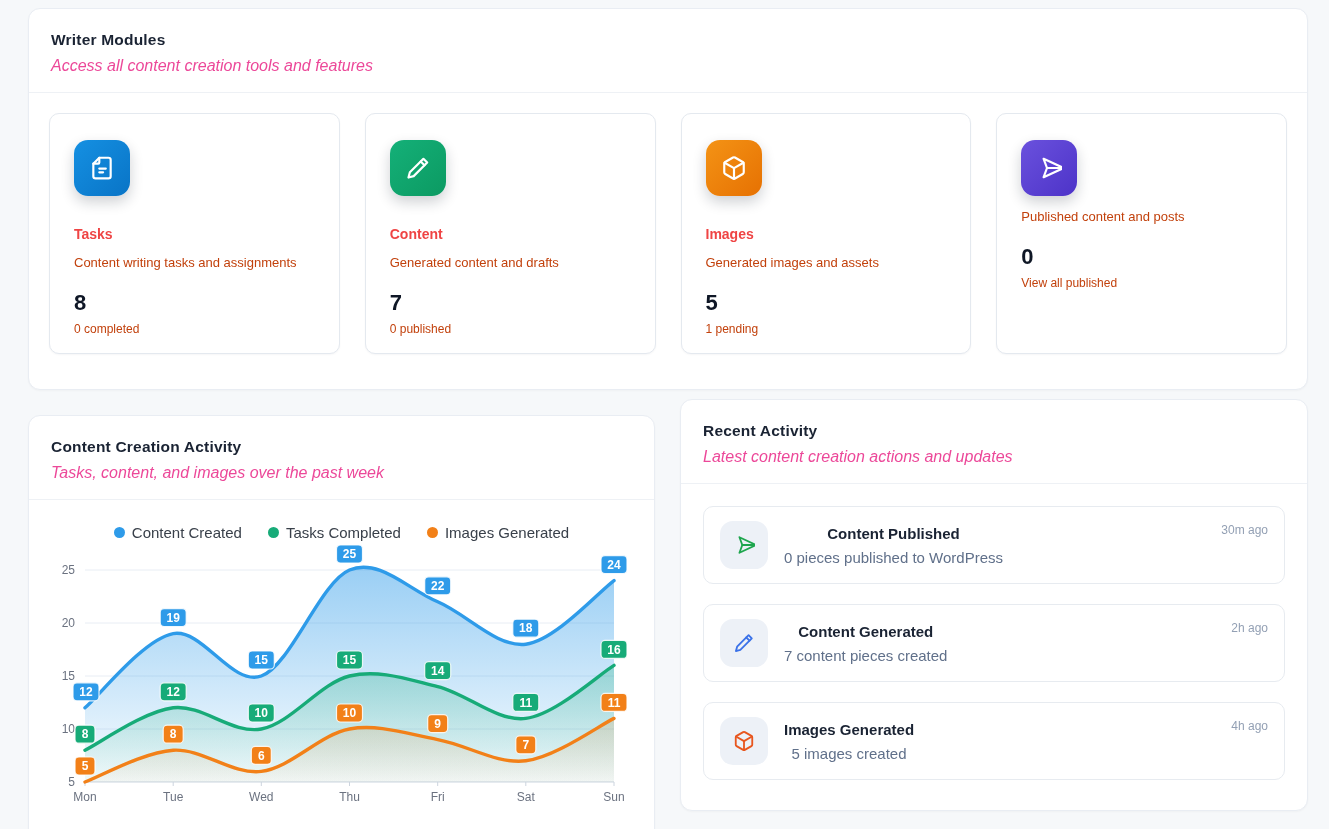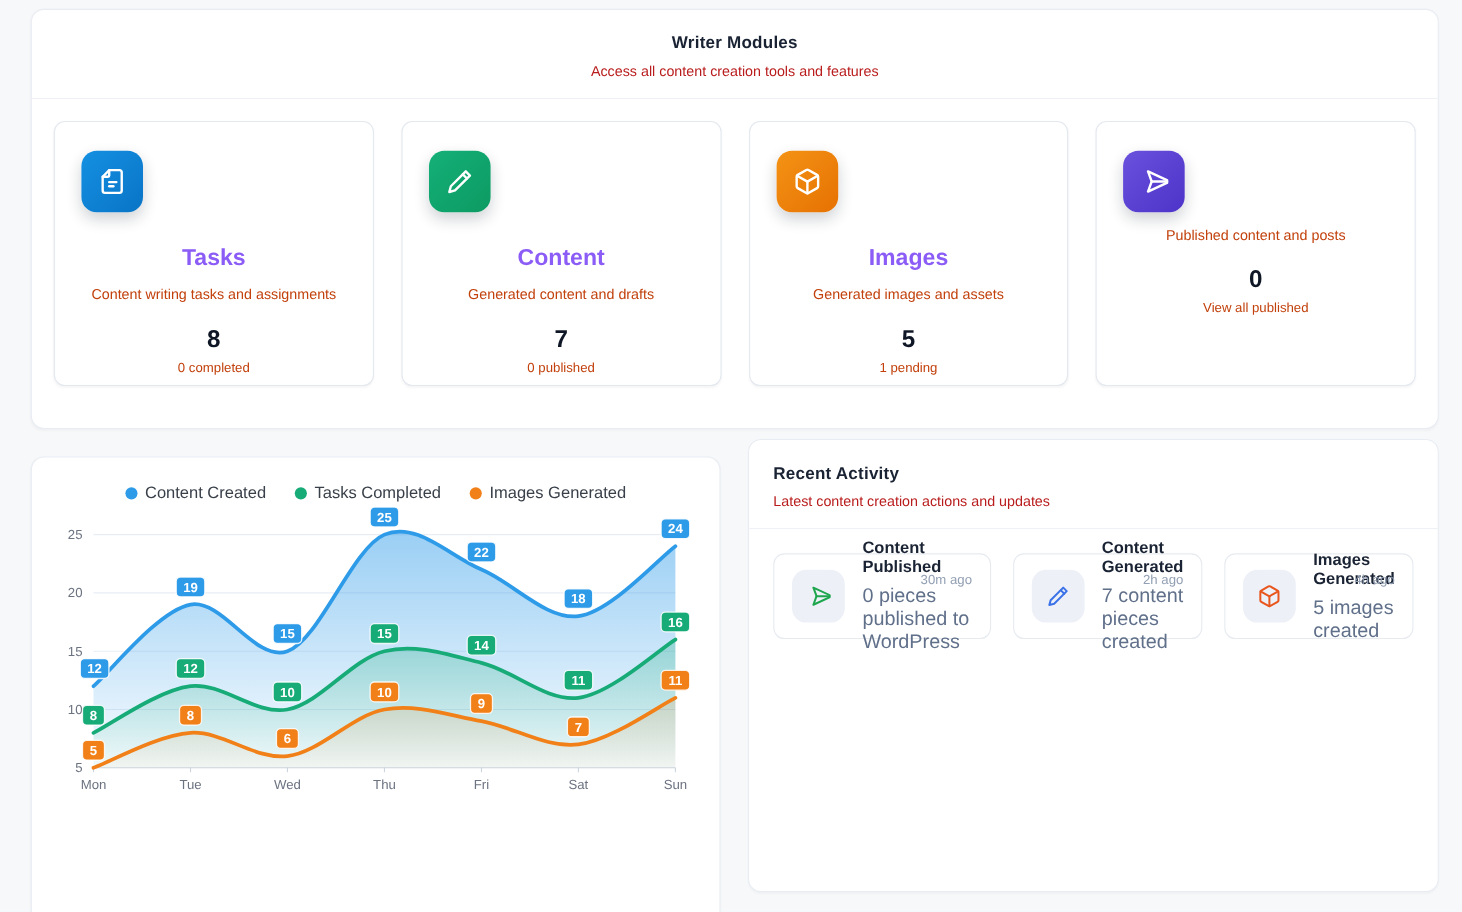--- a/index.html
+++ b/index.html
@@ -12,72 +12,72 @@
   }
   .panel {
     position:absolute;
     background:#ffffff;
     border:1px solid #e9edf3;
     border-radius:12px;
     box-shadow:0 1px 2px rgba(16,24,40,0.03);
   }
   .panel-header { padding:22px 22px 17px 22px; border-bottom:1px solid #eef1f5; }
   .panel-title { font-size:15.5px; font-weight:700; color:#1a2333; letter-spacing:.2px; }
-  .panel-subtitle { font-size:13px; color:#b91c1c; margin-top:8px; }
+  .panel-subtitle { font-size:16px; color:#ec4899; margin-top:8px;font-style:italic; }
 
   
-  #top-panel { left:28px; top:8px; width:1280px; height:382px;text-align:center; }
+  #top-panel { left:28px; top:8px; width:1280px; height:382px; }
   .cards-row { display:flex; gap:25px; padding:20px; }
   .module-card {
     flex:1; height:241px;
     border:1px solid #e4e9ef; border-radius:10px;
     padding:26px 24px 0 24px;
     background:#fff;
     box-shadow:0 1px 2px rgba(16,24,40,0.04);
     cursor:pointer;
   }
   .module-icon {
     width:56px; height:56px; border-radius:14px;
     display:flex; align-items:center; justify-content:center;
     box-shadow:0 6px 14px rgba(15,23,42,0.20);
   }
   .module-icon svg { width:26px; height:26px; stroke:#ffffff; fill:none; stroke-width:2; stroke-linecap:round; stroke-linejoin:round; }
-  .module-title { font-size:21px; font-weight:700; margin-top:30px; color:#8b5cf6; }
+  .module-title { font-size:14px; font-weight:700; margin-top:30px; color:#ef4444; }
   .module-desc  { font-size:13px; color:#c2410c; margin-top:13px; }
   .module-count { font-size:22px; font-weight:800; margin-top:20px; color:#0f1726; }
   .module-sub   { font-size:12px; color:#c2410c; margin-top:6px; }
 
   
   #chart-panel   { left:28px;  top:415px; width:627px;  height:518px; }
   #activity-panel{ left:680px; top:399px; width:628px;  height:412px; }
 
   .legend-row { display:flex; justify-content:center; gap:26px; margin-top:24px; height:16px;
                 font-family:"Liberation Sans", sans-serif; }
   .legend-item { display:flex; align-items:center; gap:7px; font-size:15px; color:#39404a; cursor:pointer; }
   .legend-dot { width:11px; height:11px; border-radius:50%; display:inline-block; }
 
   #activity-chart-svg { display:block; margin-top:0px; }
   .ytick-label, .xtick-label { font-family:"Liberation Sans", sans-serif; font-size:12px; fill:#6b7280; }
   .point-label-text { font-family:"Liberation Sans", sans-serif; font-size:12px; font-weight:bold; fill:#ffffff; }
 
-  .activity-body { padding:22px; display:flex; flex-direction:row; gap:20px; }
+  .activity-body { padding:22px; display:flex; flex-direction:column; gap:20px;text-align:center; }
   .activity-item {
     position:relative; height:78px;
     border:1px solid #e7ebf0; border-radius:10px;
     display:flex; align-items:center; gap:16px;
     padding:0 16px; background:#fff; cursor:pointer;
   }
   .activity-icon {
     width:48px; height:48px; border-radius:13px; background:#edf1f7;
     display:flex; align-items:center; justify-content:center; flex:0 0 auto;
   }
   .activity-icon svg { width:22px; height:22px; fill:none; stroke-width:2; stroke-linecap:round; stroke-linejoin:round; }
   .activity-text { display:flex; flex-direction:column; gap:7px; }
   .activity-title { font-size:15px; font-weight:700; color:#1a2333; }
-  .activity-desc  { font-size:18px; color:#60708a; }
+  .activity-desc  { font-size:15px; color:#60708a; }
   .activity-time  { position:absolute; top:16px; right:16px; font-size:12px; color:#93a0b4; }
 </style>
 </head>
 <body>
 
 <div class="panel" id="top-panel">
   <div class="panel-header">
     <div class="panel-title">Writer Modules</div>
     <div class="panel-subtitle">Access all content creation tools and features</div>
   </div>
@@ -136,20 +136,24 @@
       </div>
       <div class="module-desc">Published content and posts</div>
       <div class="module-count">0</div>
       <div class="module-sub">View all published</div>
     </div>
 
   </div>
 </div>
 
 <div class="panel" id="chart-panel">
+  <div class="panel-header">
+    <div class="panel-title">Content Creation Activity</div>
+    <div class="panel-subtitle">Tasks, content, and images over the past week</div>
+  </div>
 
   <div class="legend-row">
     <span class="legend-item">
       <span class="legend-dot" style="background: rgb(46, 155, 233);"></span>
       <span>Content Created</span>
     </span>
     <span class="legend-item">
       <span class="legend-dot" style="background: rgb(23, 171, 120);"></span>
       <span>Tasks Completed</span>
     </span>

